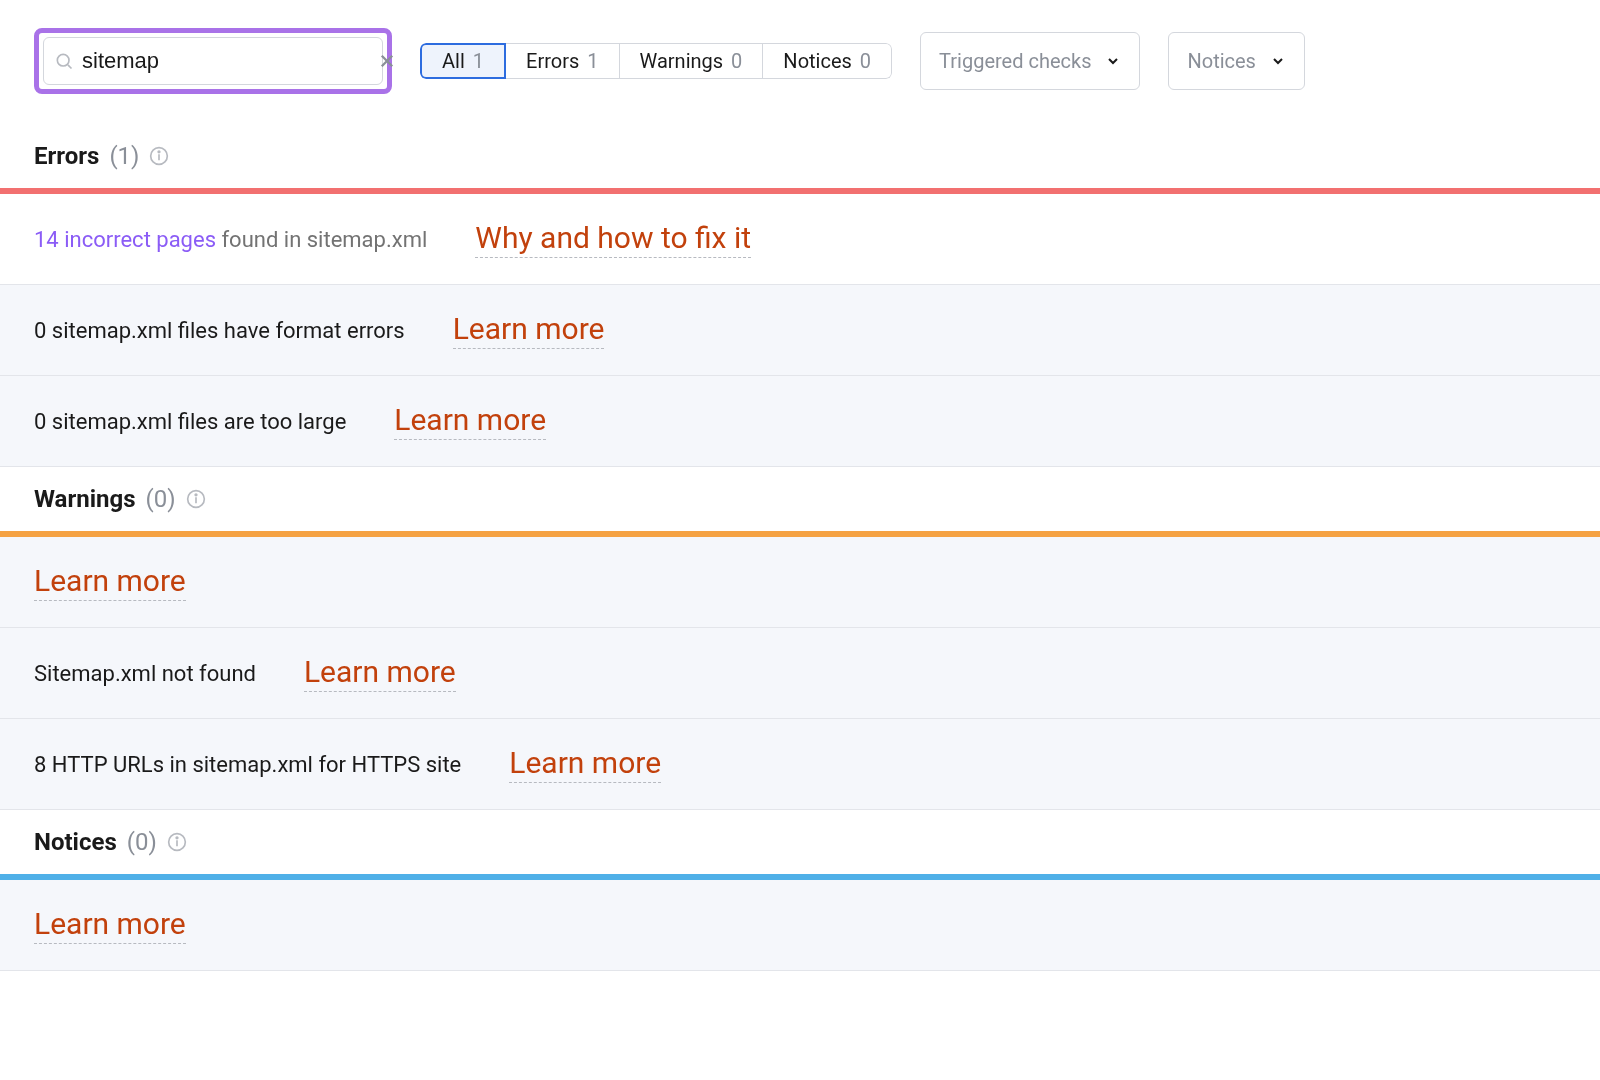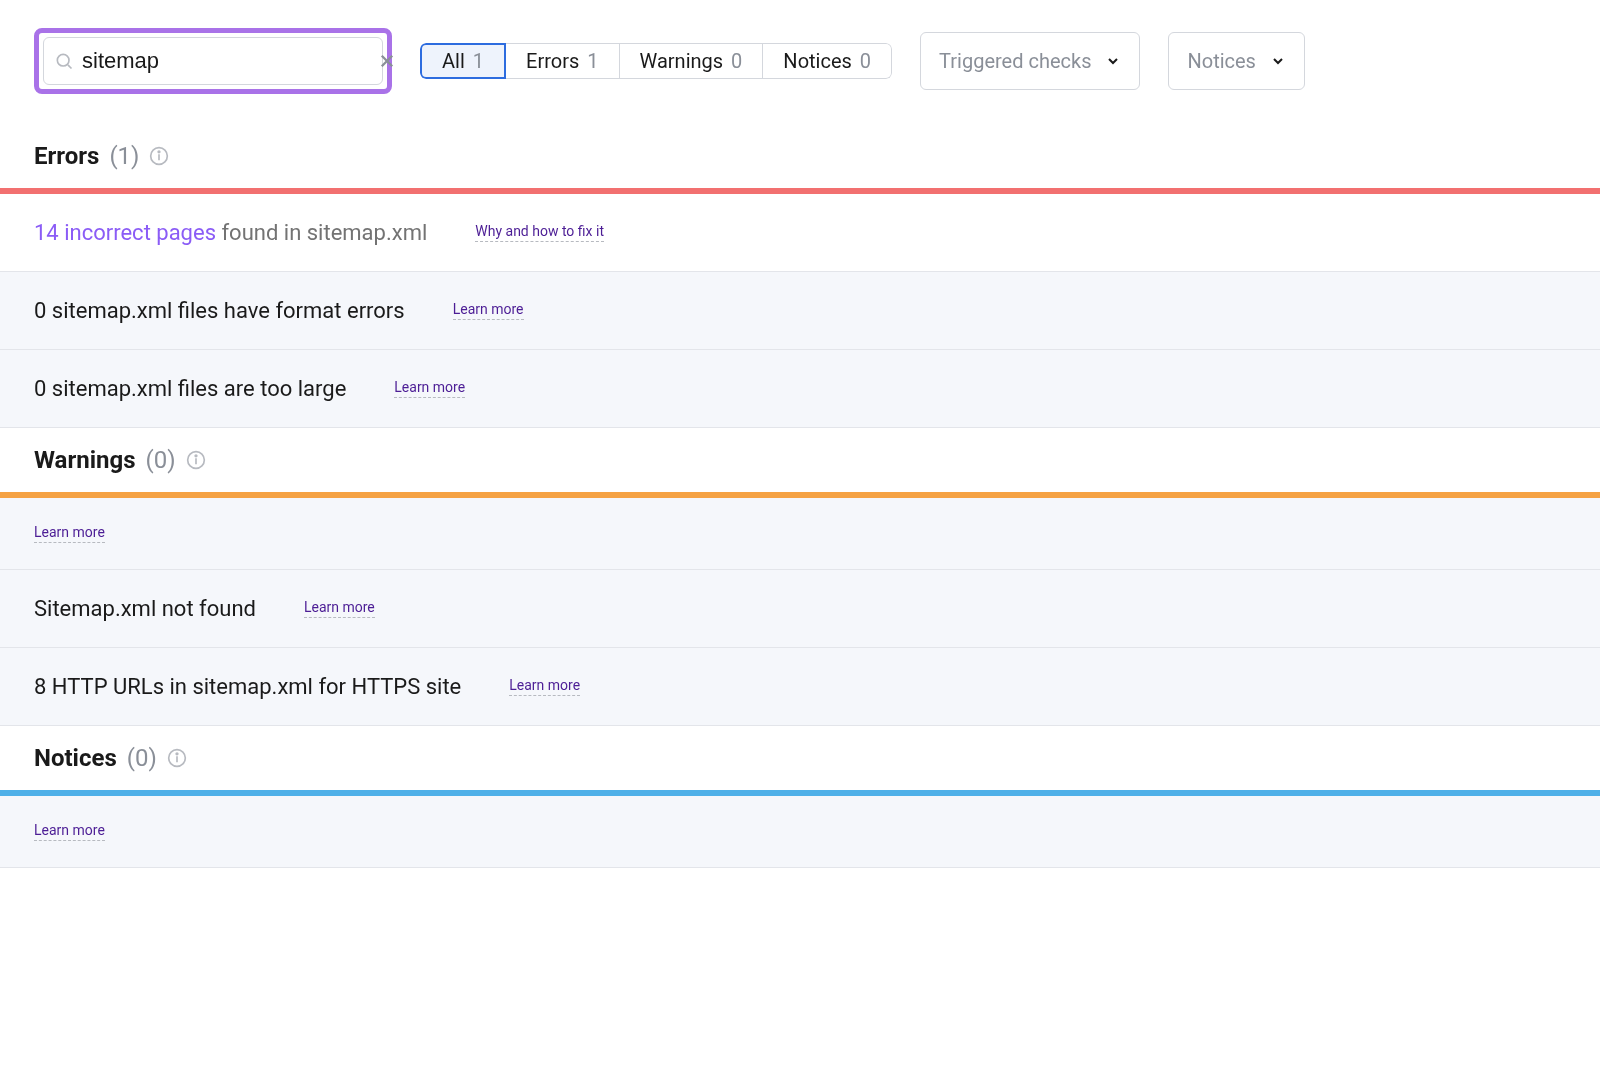--- a/index.html
+++ b/index.html
@@ -102,25 +102,25 @@
     align-items: center;
     gap: 48px;
     padding: 26px 34px;
     border-bottom: 1px solid #e3e5ea;
   }
   .issue-row.muted { background: #f5f7fb; }
   .issue-text { font-size: 22px; }
   .issue-text .linkblue { color: #8b5cf6; }
   .issue-text .plain { color: #737373; }
   .learn-more {
-    color: #4c1d95;
+    color: #c2410c;
     border-bottom: 1px dashed #b7bac0;
     padding-bottom: 2px;
     cursor: pointer;
-    font-size: 14px;
+    font-size: 30px;
   }
   .info-icon { color: #b7bac0; cursor: pointer; display:inline-flex; }
 </style>
 </head>
 <body>
 
 <div class="container">
 
   <div class="toolbar">
     <div class="search-wrap">

